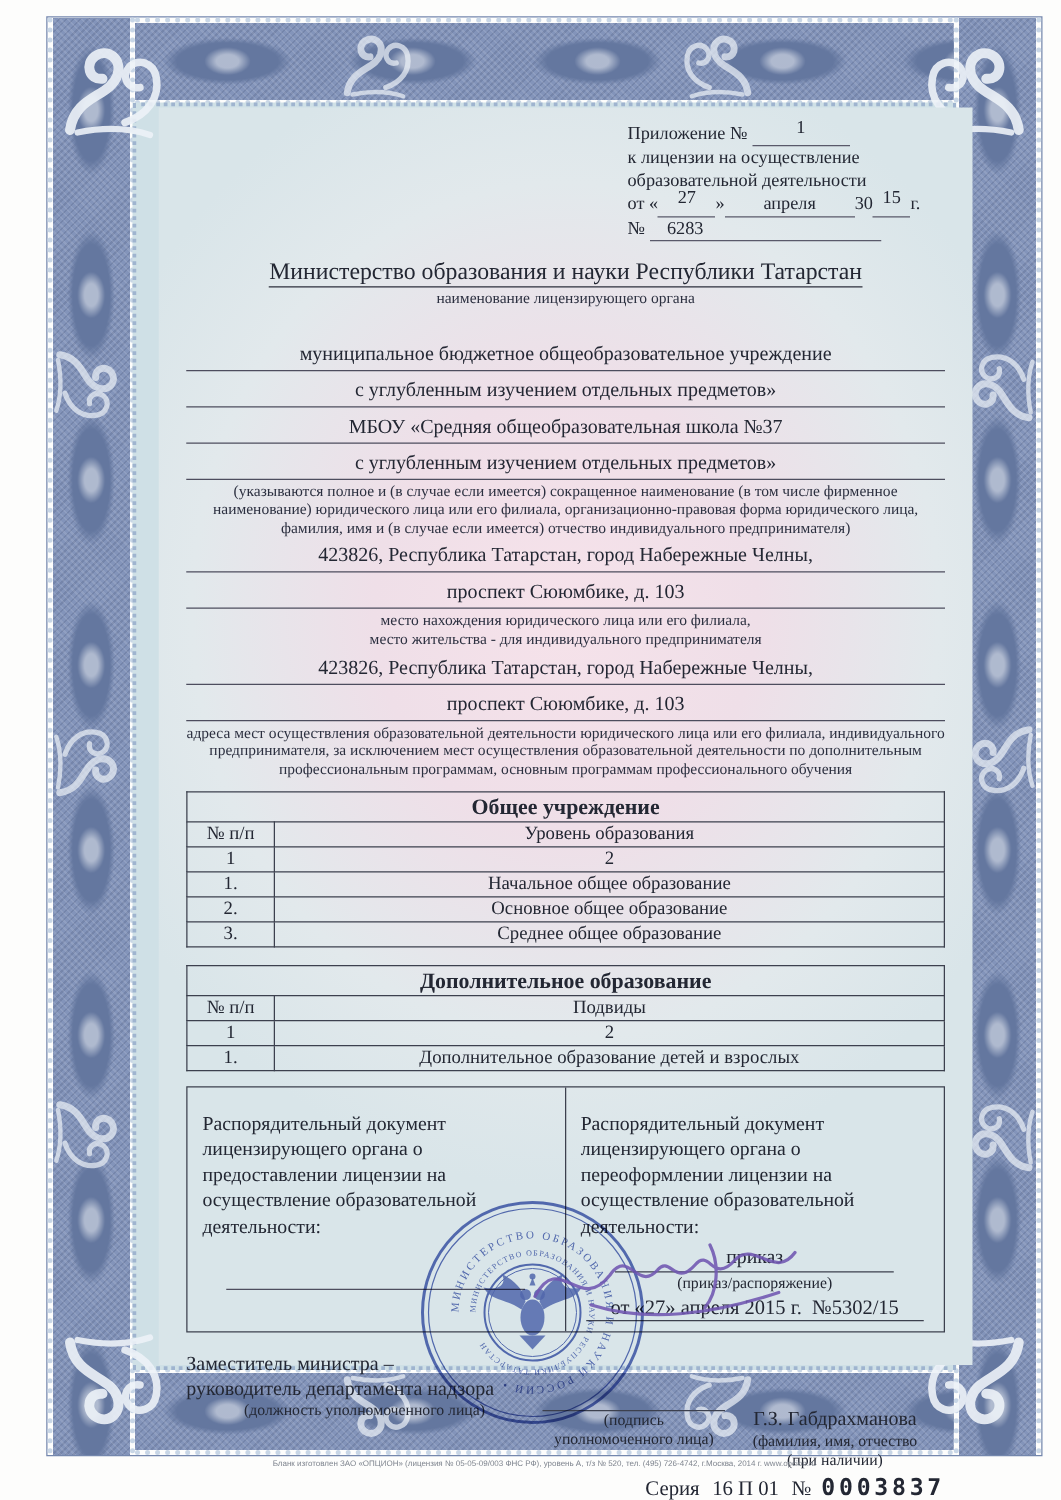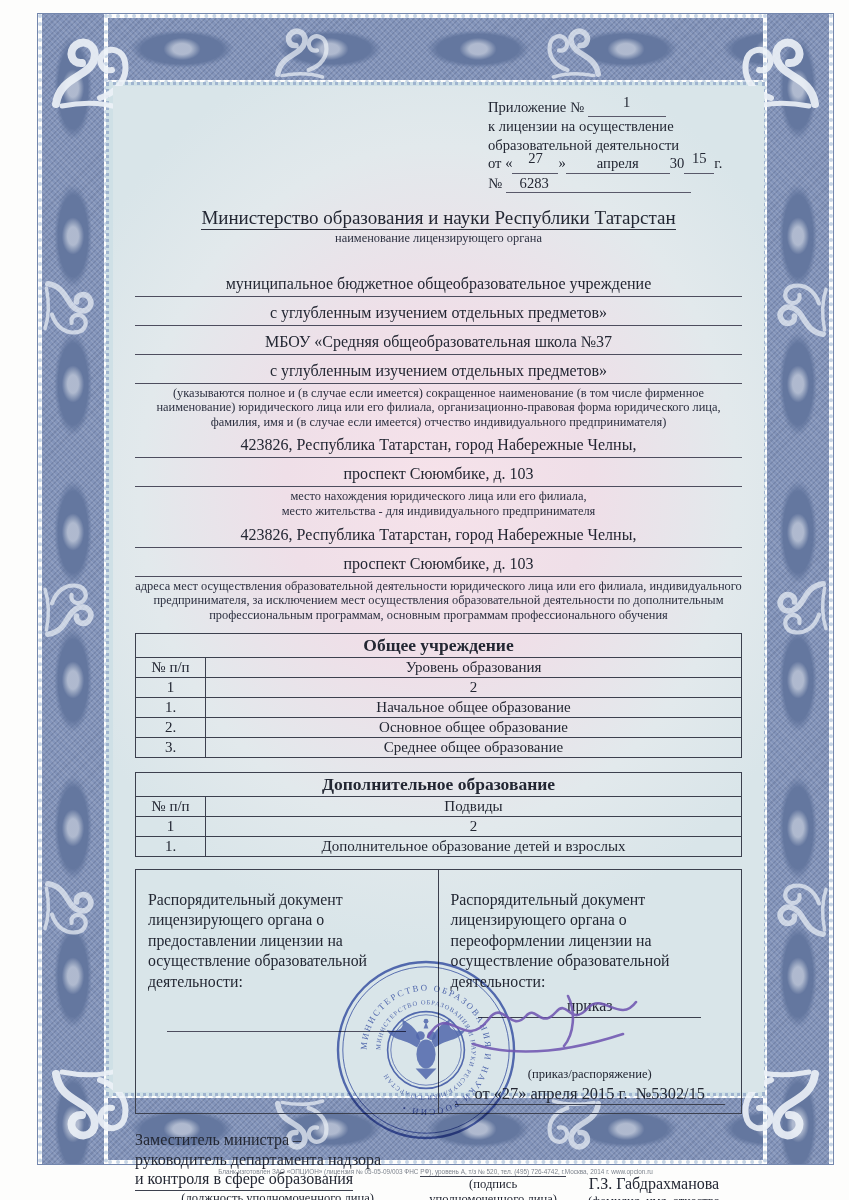--- a/index.html
+++ b/index.html
@@ -34,21 +34,21 @@
   }
   .band-left { left:0; } .band-right { right:0; }
 
   .mat { position:absolute; inset:68px; background:#cfe0e6; border:3px dotted #9fb4cf; }
 
   .corner { position:absolute; width:100px; height:100px; opacity:.9; }
   .edgeflour { position:absolute; width:70px; height:70px; opacity:.7; }
 
   
   .content {
-    position:absolute; left:113px; top:86px; width:651px; height:1006px;
+    position:absolute; left:127px; top:86px; width:651px; height:1006px;
     padding:8px 22px 0 22px;
     background:
       radial-gradient(ellipse 62% 46% at 50% 40%, #f6e2ea 0%, #efdfe8 38%, #e2e9ec 74%, #d9e5e9 100%);
   }
   .u { display:inline-block; border-bottom:1px solid #59596a; text-align:center; vertical-align:baseline; }
   .raise { position:relative; top:-5px; display:inline-block; }
   .w36{width:46px;} .w96{width:104px;} .w26{width:30px;} .w70{width:78px;} .w180{width:185px; text-align:left; padding-left:14px;}
 
   .apx { width:254px; margin-left:auto; font-size:14.6px; line-height:1.26; margin-top:4px; }
   .apx .apx-line { white-space:nowrap; }
@@ -65,21 +65,21 @@
   table, th, td { border:1.5px solid #3c404e; }
   caption.tbl-title { border:1.5px solid #3c404e; border-bottom:none; font-weight:bold; font-size:17.5px; text-align:center; padding:1px 0; }
   td { text-align:center; padding:0 4px; line-height:19px; }
   td.numcol { width:70px; }
 
   .orders { display:flex; border:1.8px solid #3c404e; margin-top:12px; min-height:146px; font-size:15.8px; line-height:1.3; }
   .orders .ocell { width:50%; padding:20px 12px 8px 12px; }
   .orders .ocell.left { border-right:1.8px solid #3c404e; }
   .blankline { display:block; margin:26px auto 0 auto; width:86%; border-bottom:1px solid #4d4d5e; height:14px; }
   .doc-type { display:block; margin:4px auto 0 auto; width:80%; border-bottom:1px solid #3c404e; text-align:center; }
-  .doc-cap { text-align:center; font-size:12.6px;margin-top:48px; }
+  .doc-cap { text-align:center; font-size:12.6px; }
   .doc-date { display:block; margin:1px auto 0 auto; width:97%; border-bottom:1px solid #3c404e; text-align:center; font-size:16.4px; white-space:pre; }
 
   .sig { display:flex; margin-top:16px; font-size:16px; line-height:1.22; }
   .sig .c1 { width:47%; }
   .sig .c2 { width:24%; text-align:center; }
   .sig .c3 { width:29%; text-align:center; }
   .pos-uline { display:inline-block; border-bottom:1px solid #3c404e; padding-bottom:1px; }
   .smallcap { font-size:12.6px; line-height:1.2; }
   .sigline { border-bottom:1.3px solid #3c404e; margin-top:46px; }
   .signer { margin-top:44px; }
@@ -239,21 +239,20 @@
         <span class="doc-type">приказ</span>
         <div class="doc-cap">(приказ/распоряжение)</div>
         <span class="doc-date">от «27» апреля 2015 г.  №5302/15</span>
       </div>
     </div>
 
     <div class="sig">
       <div class="c1">
         <div>Заместитель министра –</div>
         <div>руководитель департамента надзора</div>
-        <div><span class="pos-uline">и контроля в сфере образования</span></div>
         <div class="smallcap" style="text-align:center;">(должность уполномоченного лица)</div>
       </div>
       <div class="c2">
         <div class="sigline"></div>
         <div class="smallcap">(подпись</div>
         <div class="smallcap" style="white-space:nowrap;">уполномоченного лица)</div>
       </div>
       <div class="c3">
         <div class="signer">Г.З. Габдрахманова</div>
         <div class="smallcap">(фамилия, имя, отчество</div>

